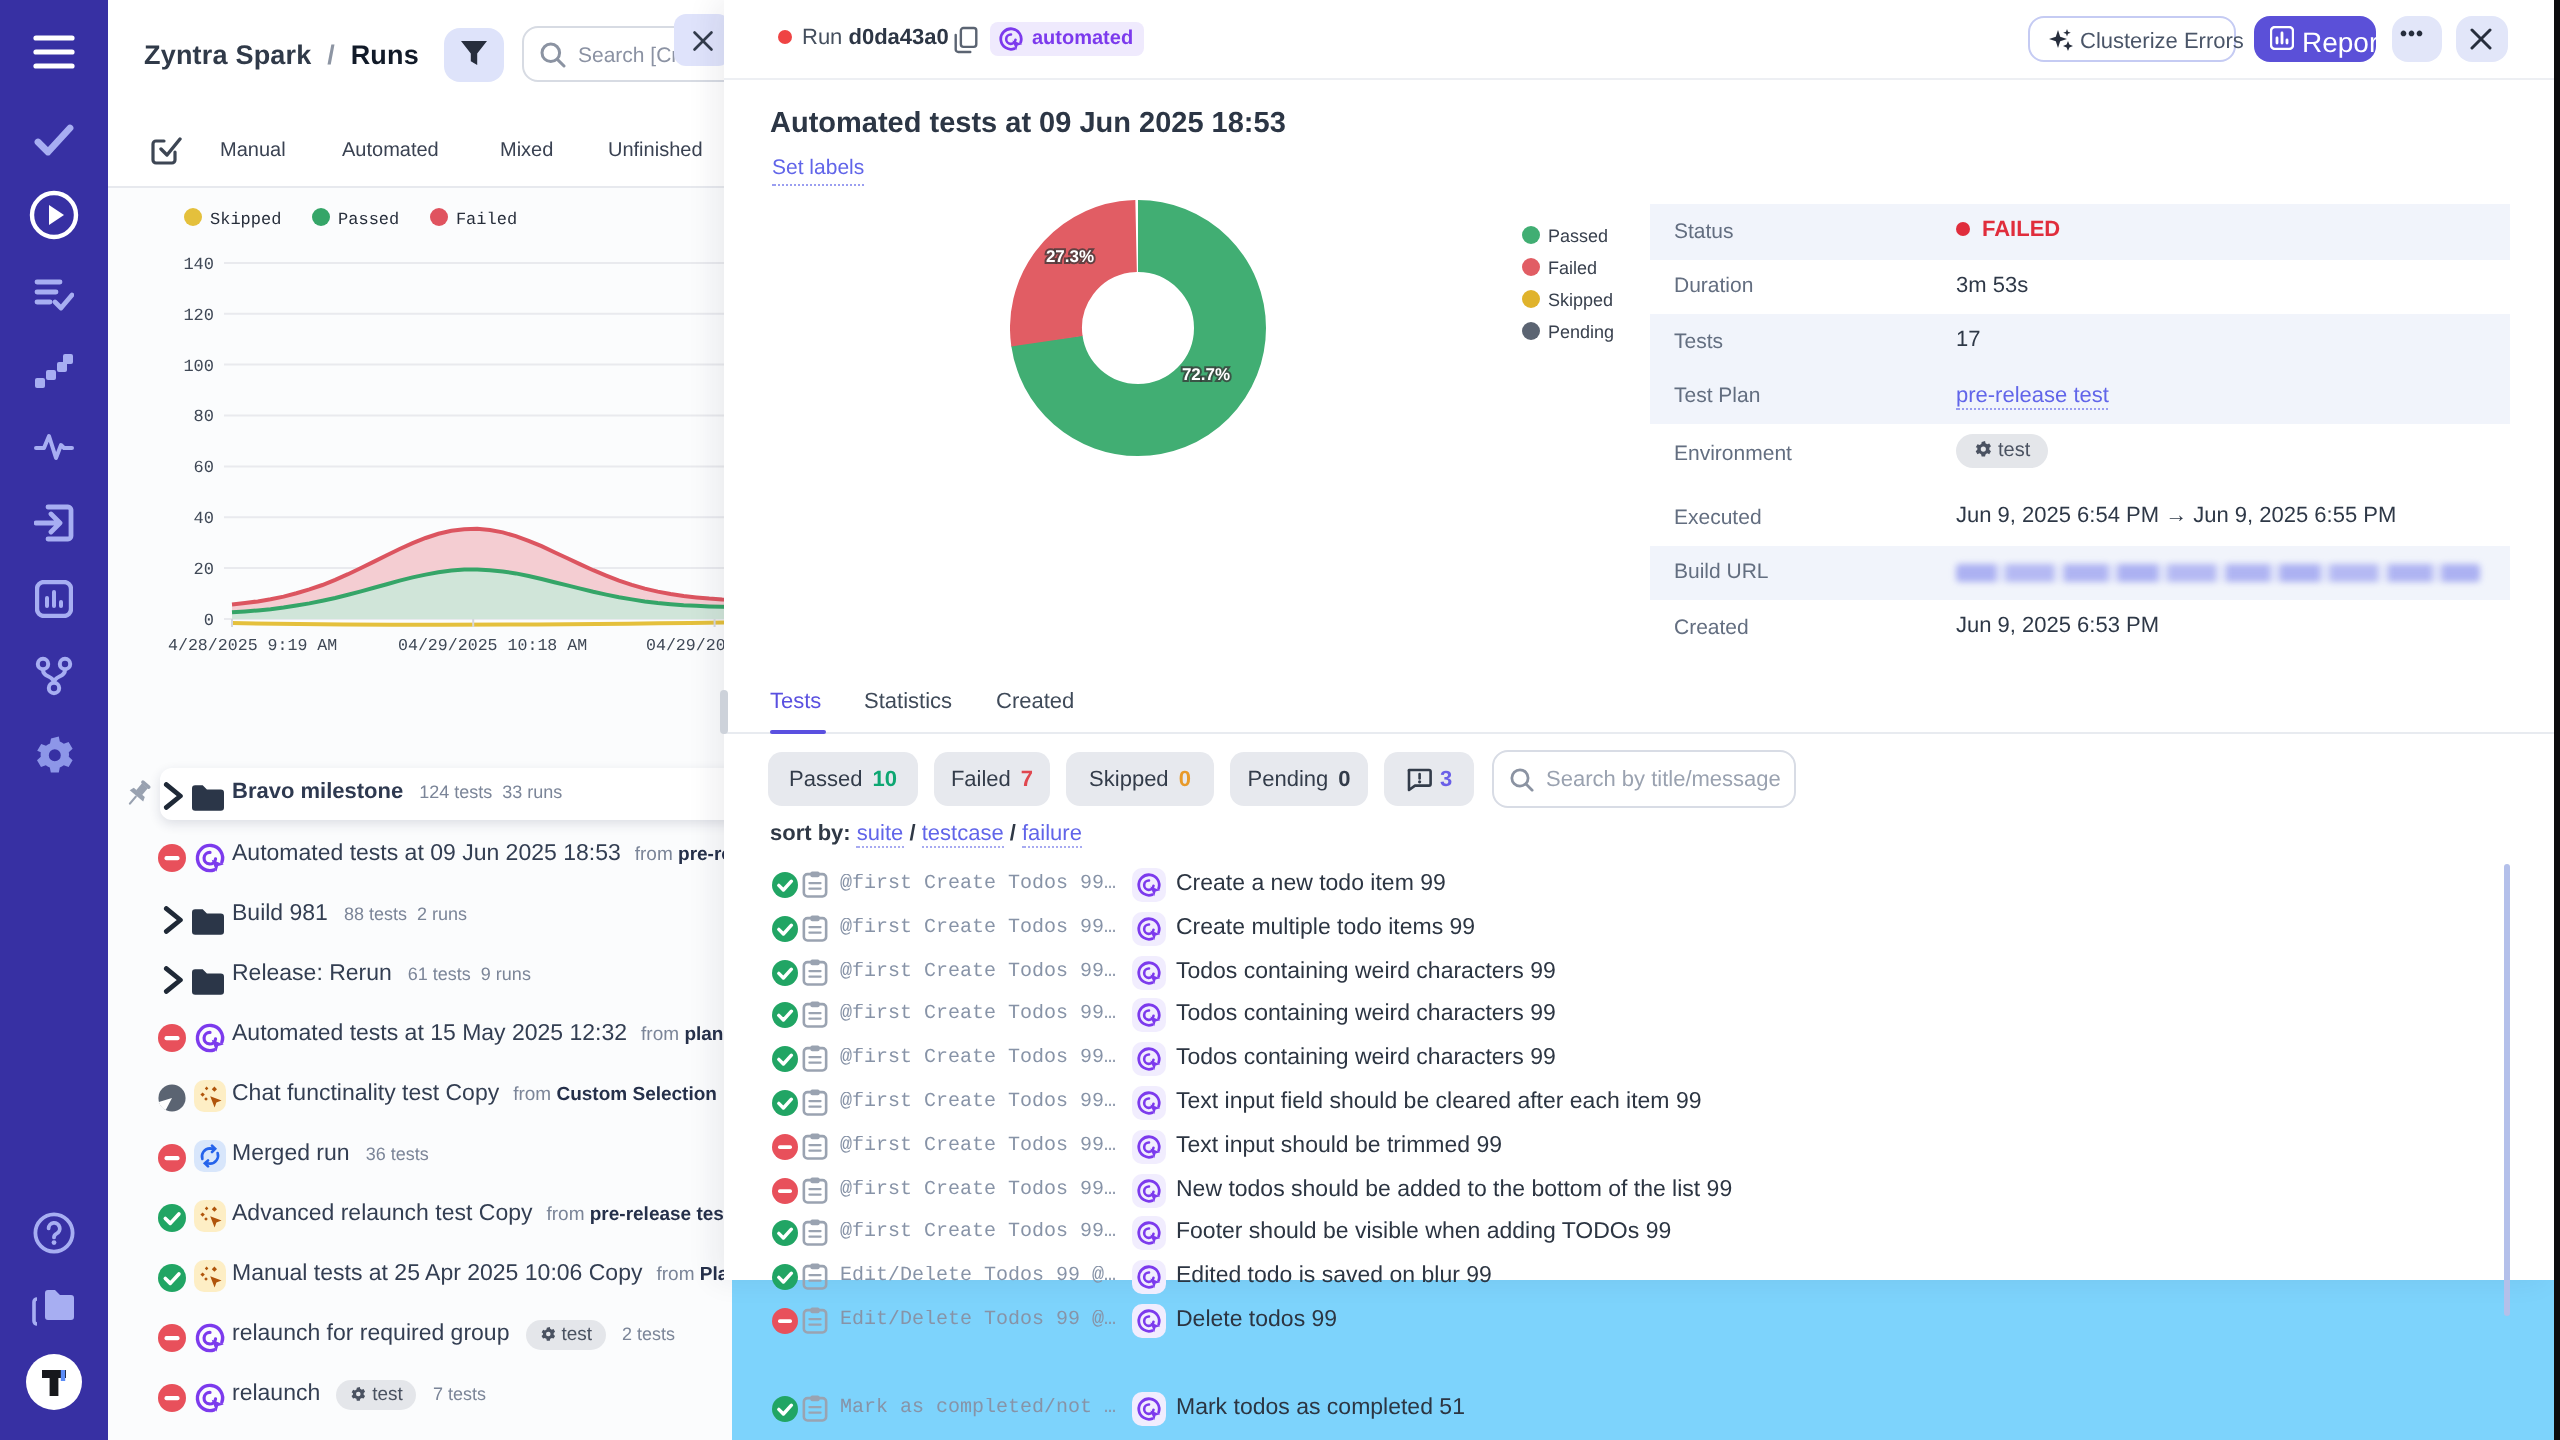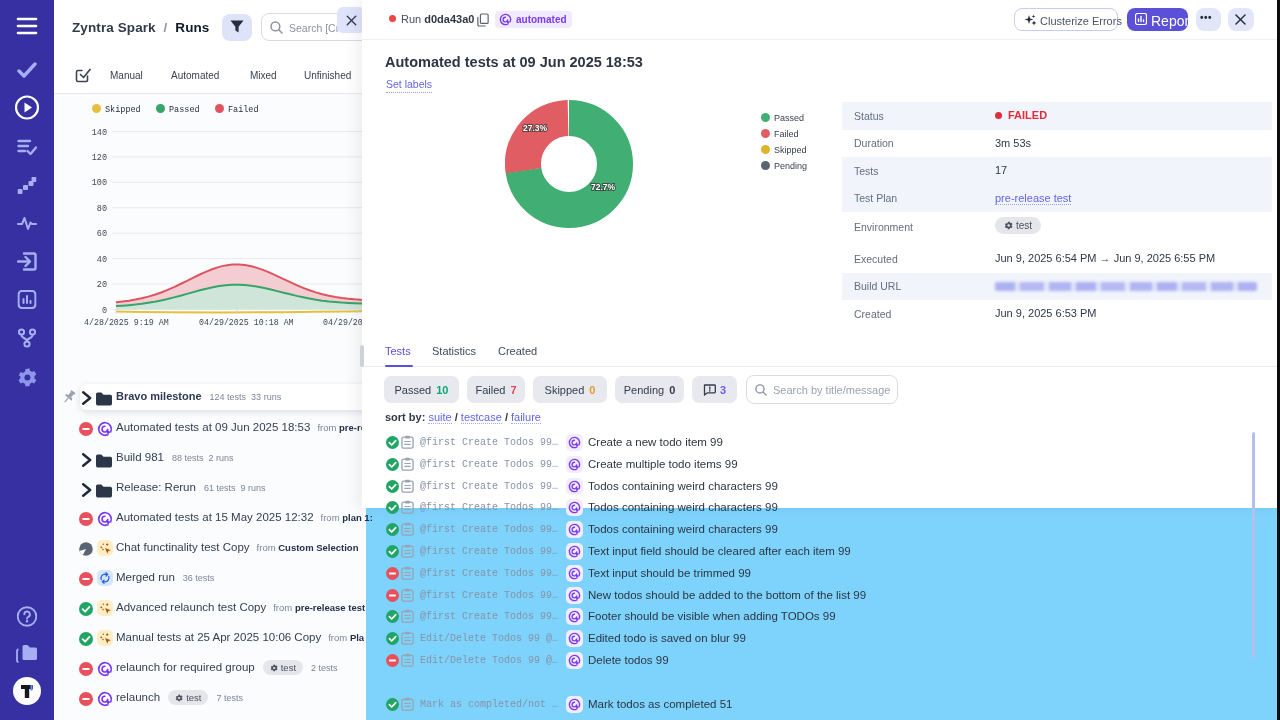--- a/index.html
+++ b/index.html
@@ -26,33 +26,33 @@
 #runlist { position:absolute; left:0; top:340px; width:312px; height:380px; }
 .runrow { position:absolute; left:0; width:312px; height:30px; }
 .rr-title { position:absolute; left:62px; top:8px; font-size:11.5px; color:#333e52; font-weight:500; white-space:nowrap; }
 .rr-meta { font-size:9px; color:#7b8598; font-weight:normal; margin-left:8px; }
 .rr-from { font-size:9.5px; color:#7b8598; font-weight:normal; margin-left:7px; }
 .rr-from b { color:#25304a; font-weight:bold; }
 .ricon1 { position:absolute; left:25px; top:8px; width:14px; height:14px; }
 .envpill { font-size:9.5px; color:#4a5261; font-weight:normal; background:#e4e6ea; border-radius:9px; padding:2px 7px; margin-left:8px; white-space:nowrap; }
 .ricon2 { position:absolute; left:43px; top:7px; width:16px; height:16px; }
 
-#rightpanel { position:absolute; left:362px; top:0; width:915px; height:508px; background:#fff; z-index:10; box-shadow:-5px 0 14px rgba(30,35,60,0.07); }
+#rightpanel { position:absolute; left:362px; top:0; width:915px; height:640px; background:#fff; z-index:10; box-shadow:-5px 0 14px rgba(30,35,60,0.07); }
 #rp-top { position:absolute; left:0; top:0; width:100%; height:40px; border-bottom:1px solid #edeff3; background:#fff; }
 #blackedge { position:absolute; right:0; top:0; width:3px; height:720px; background:#0c0c0e; z-index:40; }
 .btn { position:absolute; border-radius:8px; font-size:13px; }
 #btn-clust { left:652px; top:8px; width:104px; height:23px; border:1px solid #c5cbf3; background:#fff; color:#4a5568; font-size:11px; white-space:nowrap; }
 #btn-report { left:765px; top:8px; width:61px; height:23px; background:#5b50d8; color:#fff; font-weight:500; font-size:14px; }
 #btn-dots { left:834px; top:8px; width:25px; height:23px; background:#e2e6f9; }
 #btn-x { left:866px; top:8px; width:26px; height:23px; background:#e2e6f9; }
 #rp-h1 { position:absolute; left:23px; top:54px; font-size:14.5px; font-weight:bold; color:#2c3645; }
 #setlabels { position:absolute; left:24px; top:78px; font-size:10.5px; color:#6165e9; border-bottom:1px dotted #9a9ef0; padding-bottom:2px; }
 
 #infotbl { position:absolute; left:463px; top:102px; width:430px; }
-.irow { position:relative; width:100%; height:27.5px;margin-left:17px; }
+.irow { position:relative; width:100%; height:27.5px; }
 .irow.alt { background:#f1f4fb; }
 .ilabel { position:absolute; left:12px; top:7.5px; font-size:10.5px; color:#636e80; }
 .ival { position:absolute; left:153px; top:7px; font-size:11px; color:#2e3847; font-weight:500; }
 
 #rp-tabs { position:absolute; left:0; top:338px; width:100%; height:29px; border-bottom:1px solid #e8ebf0; }
 #rp-tabs .t { position:absolute; top:7px; font-size:11px; color:#3f4a59; font-weight:500; }
 
 .fbtn { position:absolute; top:376px;  height:27px; background:#e7e9ee; border-radius:7px; font-size:11px; color:#333c4a; font-weight:500; display:flex; align-items:center; justify-content:center; }
 .fbtn .n { margin-left:5px; font-weight:bold; }
 #rp-search { position:absolute; left:384px; top:375px; width:152px; height:29px; border:1px solid #d8dce5; border-radius:8px; background:#fff; }

